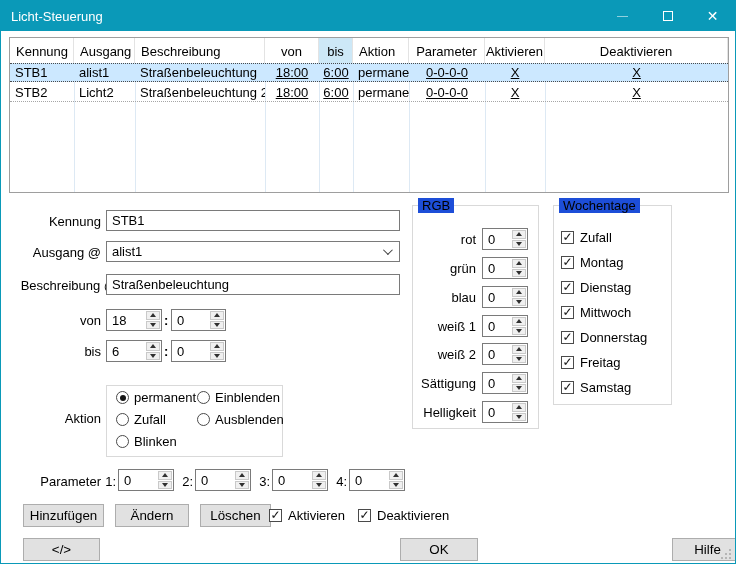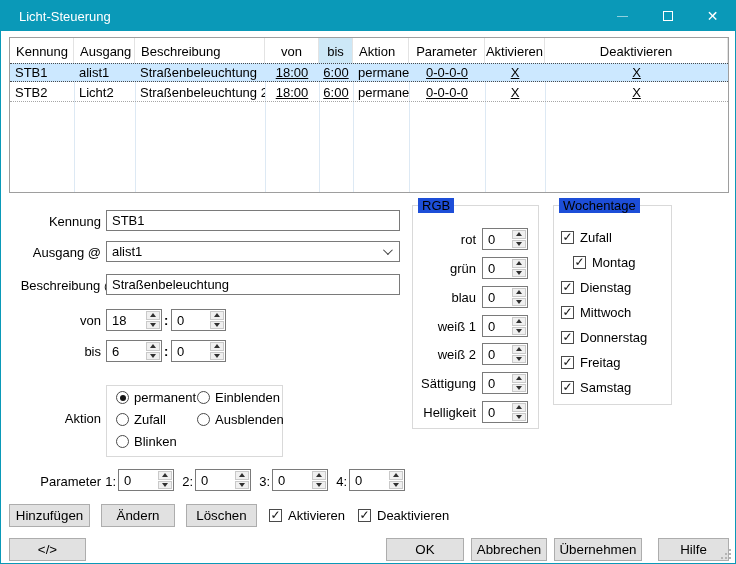--- a/index.html
+++ b/index.html
@@ -4,21 +4,21 @@
 <style>
   * { margin:0; padding:0; box-sizing:border-box; }
   html,body { background:#d0d0d0; }
   body { font-family:"Liberation Sans", sans-serif; font-size:13px; color:#000; }
   .window { position:relative; width:736px; height:564px; background:#ffffff;
             border:1px solid #0a99b8; overflow:hidden; }
 
   
   .titlebar { position:absolute; left:0; top:0; width:100%; height:30px; background:#0a99b8;
               display:flex; align-items:center; }
-  .titlebar .title { color:#ffffff; padding-left:18px; font-size:13px; }
+  .titlebar .title { color:#ffffff; padding-left:10px; font-size:13px; }
   .tb-btns { margin-left:auto; display:flex; height:100%; }
   .tb-btn { width:45px; height:100%; display:flex; align-items:center; justify-content:center; }
   .min-glyph { width:11px; height:1px; background:rgba(255,255,255,.55); display:block; }
   .max-glyph { width:10px; height:10px; border:1px solid #ffffff; display:block; }
   .close-glyph { color:#ffffff; font-size:14px; line-height:1; }
 
   
   .tbl { position:absolute; left:8px; top:36px; width:720px; height:156px;
          border:1px solid #9e9e9e; background:#ffffff; }
   .vline { position:absolute; top:0; bottom:0; width:1px; background:#dde9f4; }
@@ -72,21 +72,21 @@
   .rd.checked::after { content:""; width:6px; height:6px; border-radius:50%; background:#141414; }
 
   
   .check { position:absolute; display:flex; align-items:center; gap:6px; white-space:nowrap; }
   .cb { width:13px; height:13px; border:1px solid #4a4a4a; background:#fff; flex:none;
         display:flex; align-items:center; justify-content:center; }
   .cb.checked::after { content:"✓"; font-size:12px; line-height:1; color:#111; margin-top:-1px; }
 
   
   .btn { position:absolute; height:23px; background:#e1e1e1; border:1px solid #adadad;
-         display:flex; align-items:center; justify-content:center; white-space:nowrap; }
+         display:flex; align-items:center; justify-content:center; white-space:nowrap;margin-left:14px; }
 
   .grip { position:absolute; right:4px; bottom:4px; width:2px; height:2px; background:#b5b5b5;
           box-shadow:-4px 0 #b5b5b5, -8px 0 #b5b5b5, 0 -4px #b5b5b5, -4px -4px #b5b5b5, 0 -8px #b5b5b5; }
 </style>
 </head>
 <body>
 
 <div class="window">
 
   <div class="titlebar">
@@ -386,21 +386,21 @@
       </span>
   </div>
 
   <div class="group" style="left:552px;top:204px;width:119px;height:200px"></div>
   <div class="group-label" style="left:558px;top:197px">Wochentage</div>
 
   <div class="check" style="left:560px;top:229px">
     <span class="cb checked"></span>
     <span>Zufall</span>
   </div>
-  <div class="check" style="left:572px;top:254px">
+  <div class="check" style="left:560px;top:254px">
     <span class="cb checked"></span>
     <span>Montag</span>
   </div>
   <div class="check" style="left:560px;top:279px">
     <span class="cb checked"></span>
     <span>Dienstag</span>
   </div>
   <div class="check" style="left:560px;top:304px">
     <span class="cb checked"></span>
     <span>Mittwoch</span>
@@ -413,18 +413,16 @@
     <span class="cb checked"></span>
     <span>Freitag</span>
   </div>
   <div class="check" style="left:560px;top:379px">
     <span class="cb checked"></span>
     <span>Samstag</span>
   </div>
 
   <button class="btn" style="left:8px;top:537px;width:77px">&lt;/&gt;</button>
   <button class="btn" style="left:385px;top:537px;width:78px">OK</button>
-  <button class="btn" style="left:470px;top:537px;width:76px">Abbrechen</button>
-  <button class="btn" style="left:553px;top:537px;width:88px">Übernehmen</button>
   <button class="btn" style="left:657px;top:537px;width:71px">Hilfe</button>
 
   <div class="grip"></div>
 </div>
 
 </body></html>

